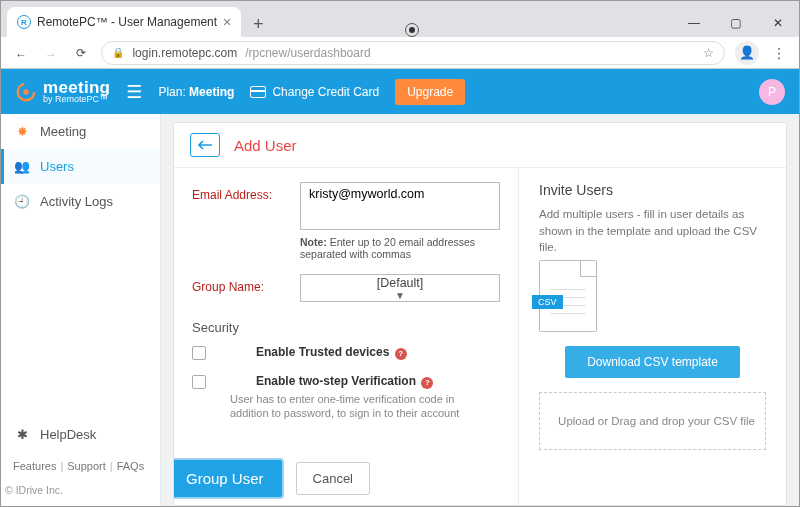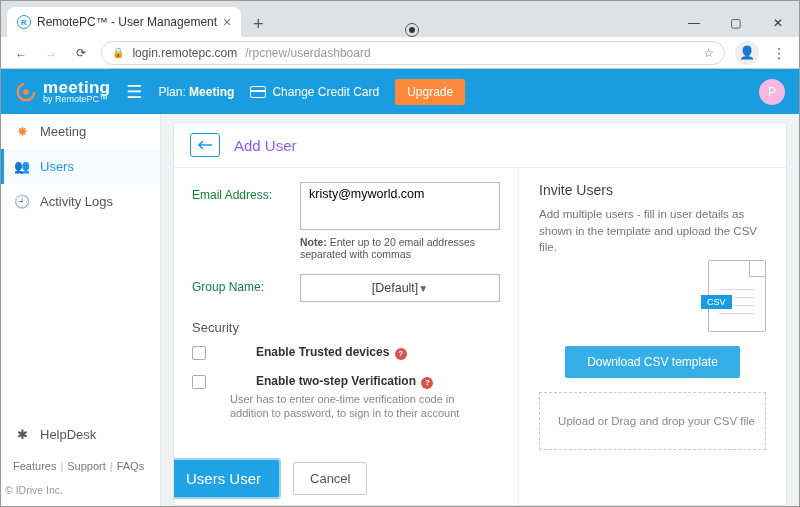--- a/index.html
+++ b/index.html
@@ -42,44 +42,44 @@
   .side-icon { width:15px; height:15px; display:inline-flex; align-items:center; justify-content:center; color:inherit;}
   .side-spacer { flex:1; }
   .footlinks { padding:8px 12px; font-size:11px; color:#777; }
   .footlinks span{ cursor:pointer; }
   .sep { color:#bbb; margin:0 4px;}
   .cpr { padding:4px 4px 10px; font-size:10.5px; color:#999;}
   .main { flex:1; background:#f0f1f2; padding:8px 12px 0 12px; overflow:hidden;}
   .card { background:#fff; border:1px solid #e3e3e3; border-radius:2px; height:100%; display:flex; flex-direction:column;}
   .cardhead { display:flex; align-items:center; gap:14px; padding:10px 16px; border-bottom:1px solid #eee;}
   .backbtn { width:30px;height:24px;border:1px solid #1a9de0;border-radius:3px;display:flex;align-items:center;justify-content:center;color:#1a9de0;cursor:pointer;}
-  .cardtitle { font-size:15px; color:#8b5cf6;}
+  .cardtitle { font-size:15px; color:#ef4444;}
   .cardbody { display:flex; flex:1; overflow:hidden;}
   .formcol { flex:1.05; padding:14px 18px 16px; border-right:1px solid #eee; position:relative;}
   .invitecol { flex:1; padding:14px 20px;}
   .row { display:flex; gap:12px; margin-bottom:6px;}
-  .lbl { width:96px; font-size:12px; color:#15803d; padding-top:6px;}
+  .lbl { width:96px; font-size:12px; color:#b91c1c; padding-top:6px;}
   .txtarea { width:200px; height:48px; border:1px solid #bbb; padding:4px 8px; font-size:12.5px; font-family:inherit; resize:none;}
   .note { font-size:10.5px; color:#555; margin:2px 0 14px 108px;}
   .note b{font-weight:600;}
-  .select { width:200px; height:28px; border:1px solid #bbb; display:flex; align-items:center; justify-content:center; padding:0 8px; font-size:12.5px; cursor:pointer;}
+  .select { width:200px; height:28px; border:1px solid #bbb; display:flex; align-items:center; justify-content:center; padding:0 8px; font-size:12.5px; cursor:pointer;flex-direction:column;}
   .caret { font-size:10px; color:#666;}
   .sect { font-size:13px; color:#555; font-weight:500; margin:18px 0 10px;}
   .chkrow { display:flex; gap:10px; margin-bottom:14px;}
   .chk { width:14px; height:14px; border:1px solid #aaa; border-radius:2px; margin-top:1px; cursor:pointer; flex-shrink:0;}
   .chklabel { font-size:12px; color:#333;}
   .chklabel .hl{ font-weight:600; color:#333;margin-left:40px;}
   .hint { font-size:11px; color:#888; margin-top:3px; line-height:1.35; padding-right:6px;}
   .info { display:inline-flex; width:12px;height:12px;border-radius:50%;background:#d9534f;color:#fff;font-size:8px;align-items:center;justify-content:center;margin-left:2px;font-weight:bold; cursor:pointer;}
   .actions { position:absolute; left:-6px; bottom:8px; display:flex; gap:14px; align-items:center;}
   .primary { background:#1fa3e6; color:#fff; padding:10px 18px; font-size:15px; border:none; border-radius:2px; cursor:pointer; box-shadow:0 0 0 2px #9dd3ef, 0 1px 2px rgba(0,0,0,.12);}
   .ghost { background:#fff; border:1px solid #ccc; color:#555; padding:8px 16px; font-size:13px; border-radius:2px; cursor:pointer;}
   .invitecol h3{ font-size:14px; font-weight:500; color:#444; margin-bottom:8px;}
   .invdesc{ font-size:11.5px; color:#777; line-height:1.45; margin-bottom:4px;}
-  .csvimg { display:flex; justify-content:flex-end; margin-bottom:14px;}
+  .csvimg { display:flex; justify-content:flex-start; margin-bottom:14px;}
   .csvdoc{ width:58px; height:72px; border:1px solid #bbb; border-radius:2px; position:relative; background:#fff;}
   .csvdoc .fold{position:absolute;top:0;right:0;width:16px;height:16px;background:#fff;border-left:1px solid #bbb;border-bottom:1px solid #bbb;}
   .csvdoc .line{ position:absolute; left:10px; right:10px; height:1px; background:#ddd;}
   .csvdoc .l1{top:28px;} .csvdoc .l2{top:36px;} .csvdoc .l3{top:44px;} .csvdoc .l4{top:52px;}
   .csvtag{position:absolute; left:-8px; top:34px; background:#1a9de0; color:#fff; font-size:9px; padding:2px 6px;}
   .dlbtn{ display:block; margin:0 auto 14px; background:#35aee8; color:#fff; border:none; padding:9px 22px; font-size:12px; border-radius:2px; cursor:pointer;}
   .dropzone{ border:1px dashed #c8c8c8; padding:22px 10px; text-align:right; font-size:11.5px; color:#888;}
 </style>
 </head>
 <body>
@@ -197,21 +197,21 @@
           <div class="chkrow">
             <div class="chk"></div>
             <div class="chklabel">
               <span class="hl">Enable two-step Verification</span>
               <span class="info">?</span>
               <div class="hint" style="padding-left:14px">User has to enter one-time verification code in addition to password, to sign in to their account</div>
             </div>
           </div>
 
           <div class="actions">
-            <button class="primary">Users User</button>
+            <button class="primary">Group User</button>
             <button class="ghost">Cancel</button>
           </div>
         </div>
 
         <div class="invitecol">
           <h3>Invite Users</h3>
           <div class="invdesc">Add multiple users - fill in user details as shown in the template and upload the CSV file.</div>
           <div class="csvimg">
             <div class="csvdoc">
               <div class="fold"></div>

